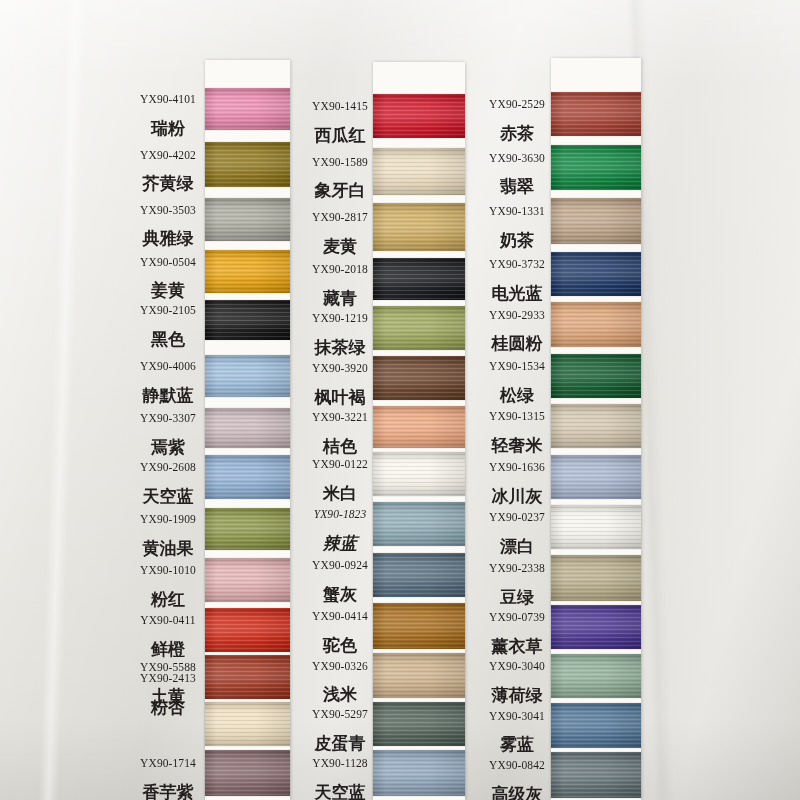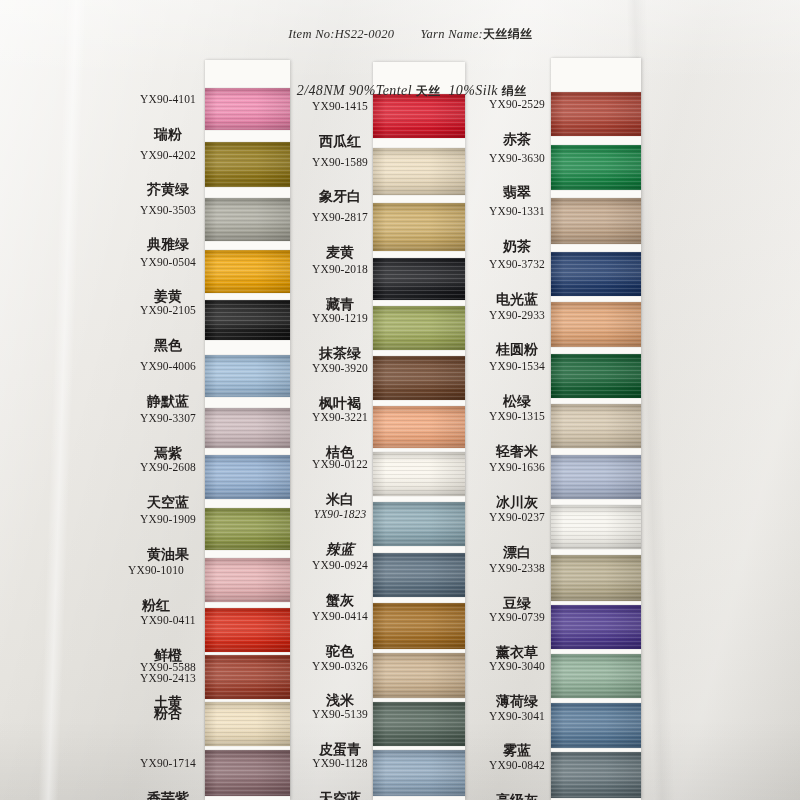--- a/index.html
+++ b/index.html
@@ -131,39 +131,31 @@
     white-space: nowrap;
   }
   .label .code {
     display: block;
     font-size: 11.5px;
     letter-spacing: 0.1px;
     font-family: "Liberation Serif", "DejaVu Serif", serif;
   }
   .label .cname {
     display: block;
-    font-size: 14px;
-    margin-top: 19px;
+    font-size: 17px;
+    margin-top: 11px;
     font-weight: 700;
     font-family: "DejaVu Sans", "Liberation Sans", sans-serif;
   }
 </style>
 </head>
 <body>
 
 <div id="card">
 
-  <div class="header">
-    <div class="hdr-line1">
-      <span class="hdr-seg">Item No:HS22-0020</span><span class="hdr-gap"></span><span class="hdr-seg">Yarn Name:</span><span class="cjk">天丝绢丝</span>
-    </div>
-    <div class="hdr-line2">
-      <span class="hdr-seg">2/48NM 90%Tentel </span><span class="cjk">天丝</span><span class="hdr-seg">  10%Silk </span><span class="cjk">绢丝</span>
-    </div>
-  </div>
 
 <div class="strip" style="left: 205px; top: 60px; width: 85px; height: 740px;">
       <div class="strip-inner">
         <div class="swatch" style="top: 28px; height: 42px; background: rgb(239, 133, 173);">
           <div class="threads"></div>
           <div class="sheen"></div>
           <div class="hsheen"></div>
         </div>
         <div class="swatch" style="top: 82px; height: 45px; background: rgb(142, 116, 17);">
           <div class="threads"></div>
@@ -261,21 +253,21 @@
       <span class="cname">焉紫</span>
     </div>
     <div class="label" style="left: 128px; width: 80px; top: 461px;">
       <span class="code">YX90-2608</span>
       <span class="cname">天空蓝</span>
     </div>
     <div class="label" style="left: 128px; width: 80px; top: 513px;">
       <span class="code">YX90-1909</span>
       <span class="cname">黄油果</span>
     </div>
-    <div class="label" style="left: 116px; width: 80px; top: 564px;">
+    <div class="label" style="left: 128px; width: 80px; top: 564px;">
       <span class="code">YX90-1010</span>
       <span class="cname">粉红</span>
     </div>
     <div class="label" style="left: 128px; width: 80px; top: 614px;">
       <span class="code">YX90-0411</span>
       <span class="cname">鲜橙</span>
     </div>
     <div class="label" style="left: 128px; width: 80px; top: 661px;">
       <span class="code">YX90-5588</span>
       <span class="cname">土黄</span>
@@ -404,21 +396,21 @@
     </div>
     <div class="label" style="left: 300px; width: 80px; top: 610px;">
       <span class="code">YX90-0414</span>
       <span class="cname">驼色</span>
     </div>
     <div class="label" style="left: 300px; width: 80px; top: 659.5px;">
       <span class="code">YX90-0326</span>
       <span class="cname">浅米</span>
     </div>
     <div class="label" style="left: 300px; width: 80px; top: 708px;">
-      <span class="code">YX90-5139</span>
+      <span class="code">YX90-5297</span>
       <span class="cname">皮蛋青</span>
     </div>
     <div class="label" style="left: 300px; width: 80px; top: 757px;">
       <span class="code">YX90-1128</span>
       <span class="cname">天空蓝</span>
     </div>
     <div class="strip" style="left: 551px; top: 58px; width: 90px; height: 742px;">
       <div class="strip-inner">
         <div class="swatch" style="top: 34px; height: 44px; background: rgb(171, 60, 45);">
           <div class="threads"></div>

